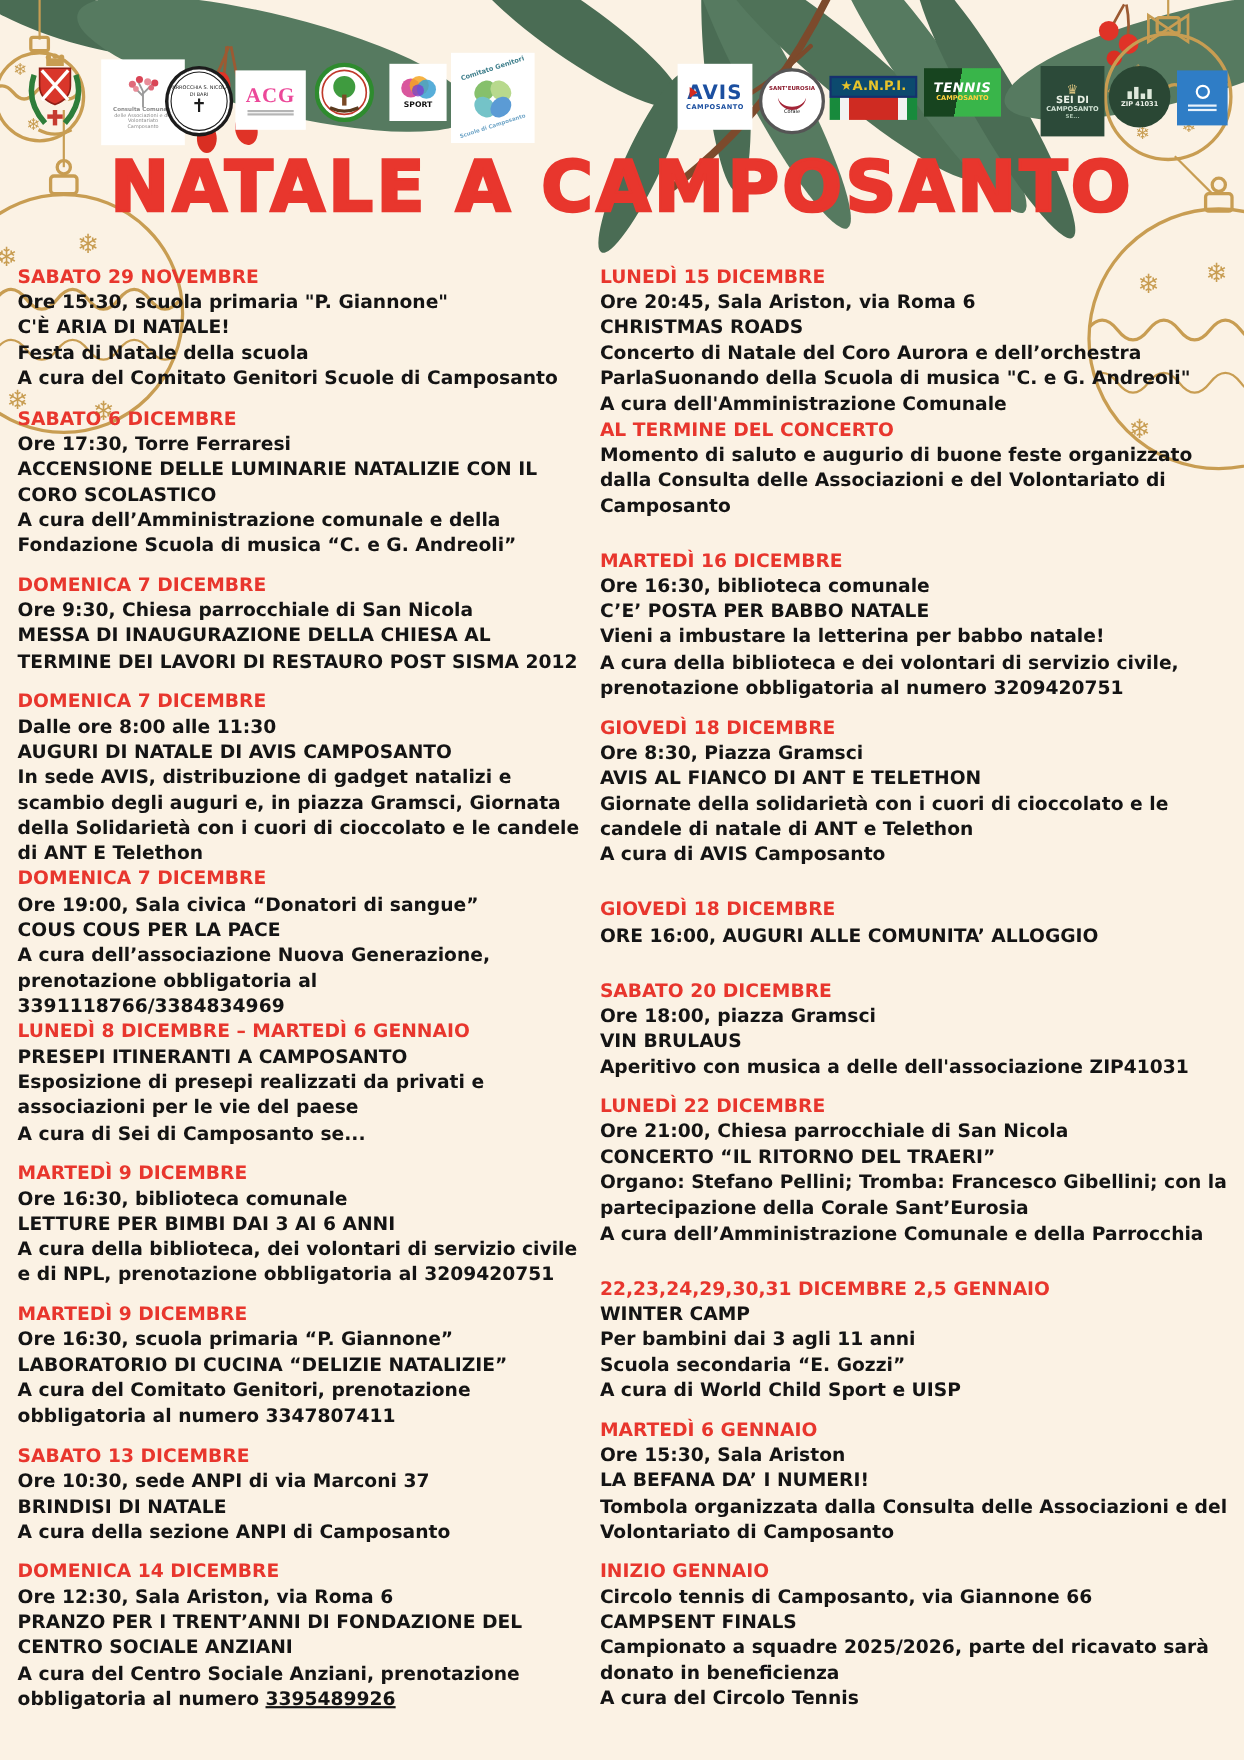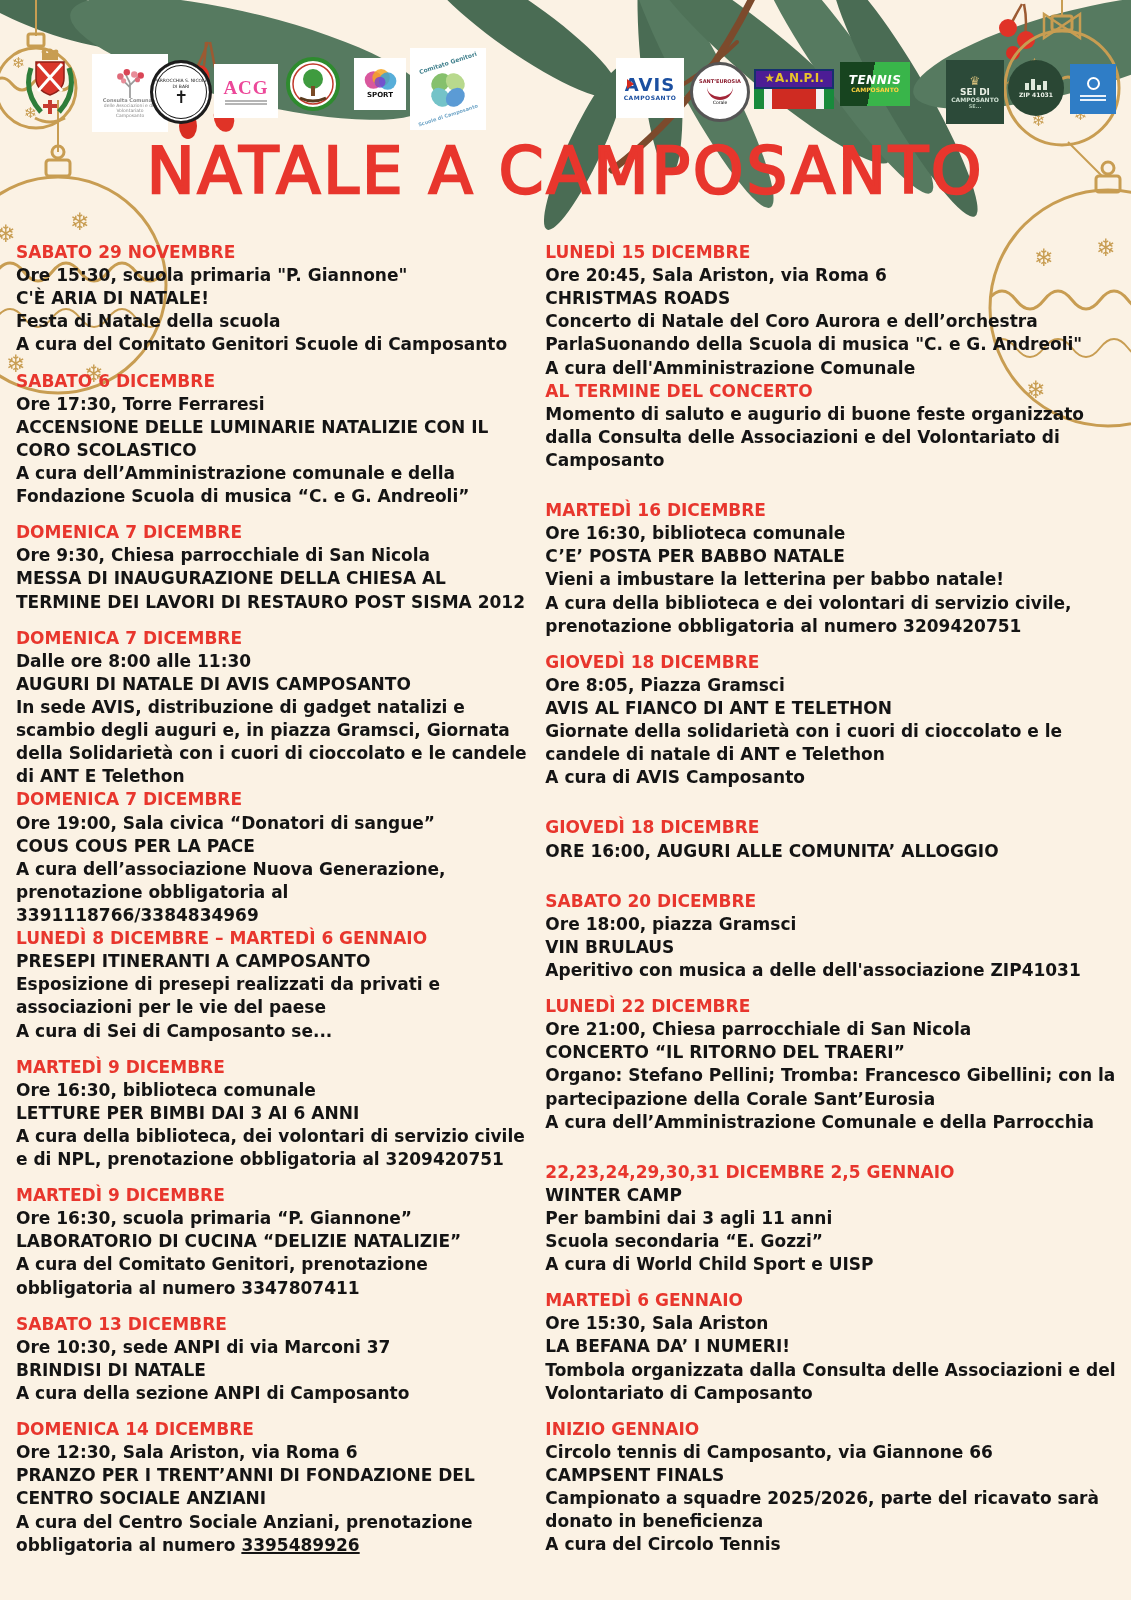--- a/index.html
+++ b/index.html
@@ -34,21 +34,21 @@
   .logo-comitato .blue{color:#74a8c9;transform:rotate(-18deg);}
   .logo-avis{left:616px;top:58px;width:68px;height:60px;background:#fff;}
   .logo-avis .avis{font-size:18px;font-weight:800;color:#1b4fa0;letter-spacing:1px;position:relative;}
   .logo-avis .avis i{position:absolute;left:2px;top:4px;width:0;height:0;border-left:7px solid #d42a1e;
         border-top:5px solid transparent;border-bottom:5px solid transparent;}
   .logo-avis .t6{color:#1b4fa0;letter-spacing:.5px;}
   .logo-eurosia{left:690px;top:62px;width:54px;height:54px;border-radius:50%;background:#fff;border:3px solid #555;}
   .logo-eurosia .t5{color:#8c1d2f;}
   .logo-eurosia .swoosh{width:26px;height:12px;border-bottom:3px solid #a32638;border-radius:0 0 14px 14px;margin:0 auto;}
   .logo-anpi{left:754px;top:64px;width:80px;height:50px;}
-  .anpi-band{width:100%;box-sizing:border-box;background:#4c1d95;border:2px solid #16306e;color:#e9edf8;
+  .anpi-band{width:100%;box-sizing:border-box;background:#0c4a6e;border:2px solid #16306e;color:#e9edf8;
         font-size:12px;font-weight:800;padding:1px 0;}
   .anpi-band b{color:#e7c32a;}
   .anpi-ribbon{width:100%;height:20px;
         background:linear-gradient(90deg,#188a3c 0 12%,#f2f2f2 12% 22%,#cf2b22 22% 78%,#f2f2f2 78% 88%,#188a3c 88%);}
   .logo-tennis{left:840px;top:62px;width:70px;height:44px;
         background:linear-gradient(100deg,#17441f 0 45%,#39b54a 45% 100%);position:relative;}
   .logo-tennis .t12{color:#fff;font-style:italic;letter-spacing:.5px;}
   .logo-tennis .t6{color:#ffd23f;}
   .logo-seidi{left:946px;top:60px;width:58px;height:64px;background:#2c4a39;color:#e8efe4;}
   .logo-seidi .crown{color:#d8c07c;font-size:12px;line-height:1;}
@@ -57,21 +57,21 @@
   .logo-zip{left:1008px;top:60px;width:56px;height:56px;border-radius:50%;background:#2a4734;color:#eef3ea;}
   .logo-zip .sky{display:flex;align-items:flex-end;gap:2px;height:12px;margin-bottom:2px;}
   .logo-zip .sky i{display:block;width:4px;background:#dfe9dc;}
   .logo-zip .sky i:nth-child(1){height:7px;} .logo-zip .sky i:nth-child(2){height:11px;}
   .logo-zip .sky i:nth-child(3){height:5px;} .logo-zip .sky i:nth-child(4){height:9px;}
   .logo-fond{left:1070px;top:64px;width:46px;height:50px;background:#2f7dc6;}
   .logo-fond .dot{width:9px;height:9px;border:2px solid #fff;border-radius:50%;margin:0 auto 3px;}
   .logo-fond .bar{display:block;width:26px;height:2px;background:#e9f2fb;margin:2px auto 0;}
   
   .title{position:absolute;top:134px;left:0;width:100%;margin:0;text-align:center;
-        font-size:64px;font-weight:400;letter-spacing:3px;color:#e8362d;
+        font-size:64px;font-weight:700;letter-spacing:3px;color:#e8362d;
         -webkit-text-stroke:2.5px #e8362d;font-family:"DejaVu Sans","Liberation Sans",sans-serif;}
   
   .cols{position:absolute;top:228px;left:16px;right:10px;display:flex;gap:10px;}
   .col{text-align:left;}
   .col-left{flex:0 0 47%;}
   .col-right{flex:1;}
   .event{margin-top:13px;}
   .event.s0{margin-top:0;}
   .event.s2{margin-top:27px;}
   .event h3{margin:0;font-size:17px;line-height:1.36;font-weight:700;color:#e8362d;}
@@ -374,21 +374,21 @@
         </section>
         <section class="event s2">
           <h3>MARTEDÌ 16 DICEMBRE</h3>
           <p>Ore 16:30, biblioteca comunale</p>
           <p>C’E’ POSTA PER BABBO NATALE</p>
           <p>Vieni a imbustare la letterina per babbo natale!</p>
           <p>A cura della biblioteca e dei volontari di servizio civile, prenotazione obbligatoria al numero 3209420751</p>
         </section>
         <section class="event s1">
           <h3>GIOVEDÌ 18 DICEMBRE</h3>
-          <p>Ore 8:05, Piazza Gramsci</p>
+          <p>Ore 8:30, Piazza Gramsci</p>
           <p>AVIS AL FIANCO DI ANT E TELETHON</p>
           <p>Giornate della solidarietà con i cuori di cioccolato e le candele di natale di ANT e Telethon</p>
           <p>A cura di AVIS Camposanto</p>
         </section>
         <section class="event s2">
           <h3>GIOVEDÌ 18 DICEMBRE</h3>
           <p>ORE 16:00, AUGURI ALLE COMUNITA’ ALLOGGIO</p>
         </section>
         <section class="event s2">
           <h3>SABATO 20 DICEMBRE</h3>

